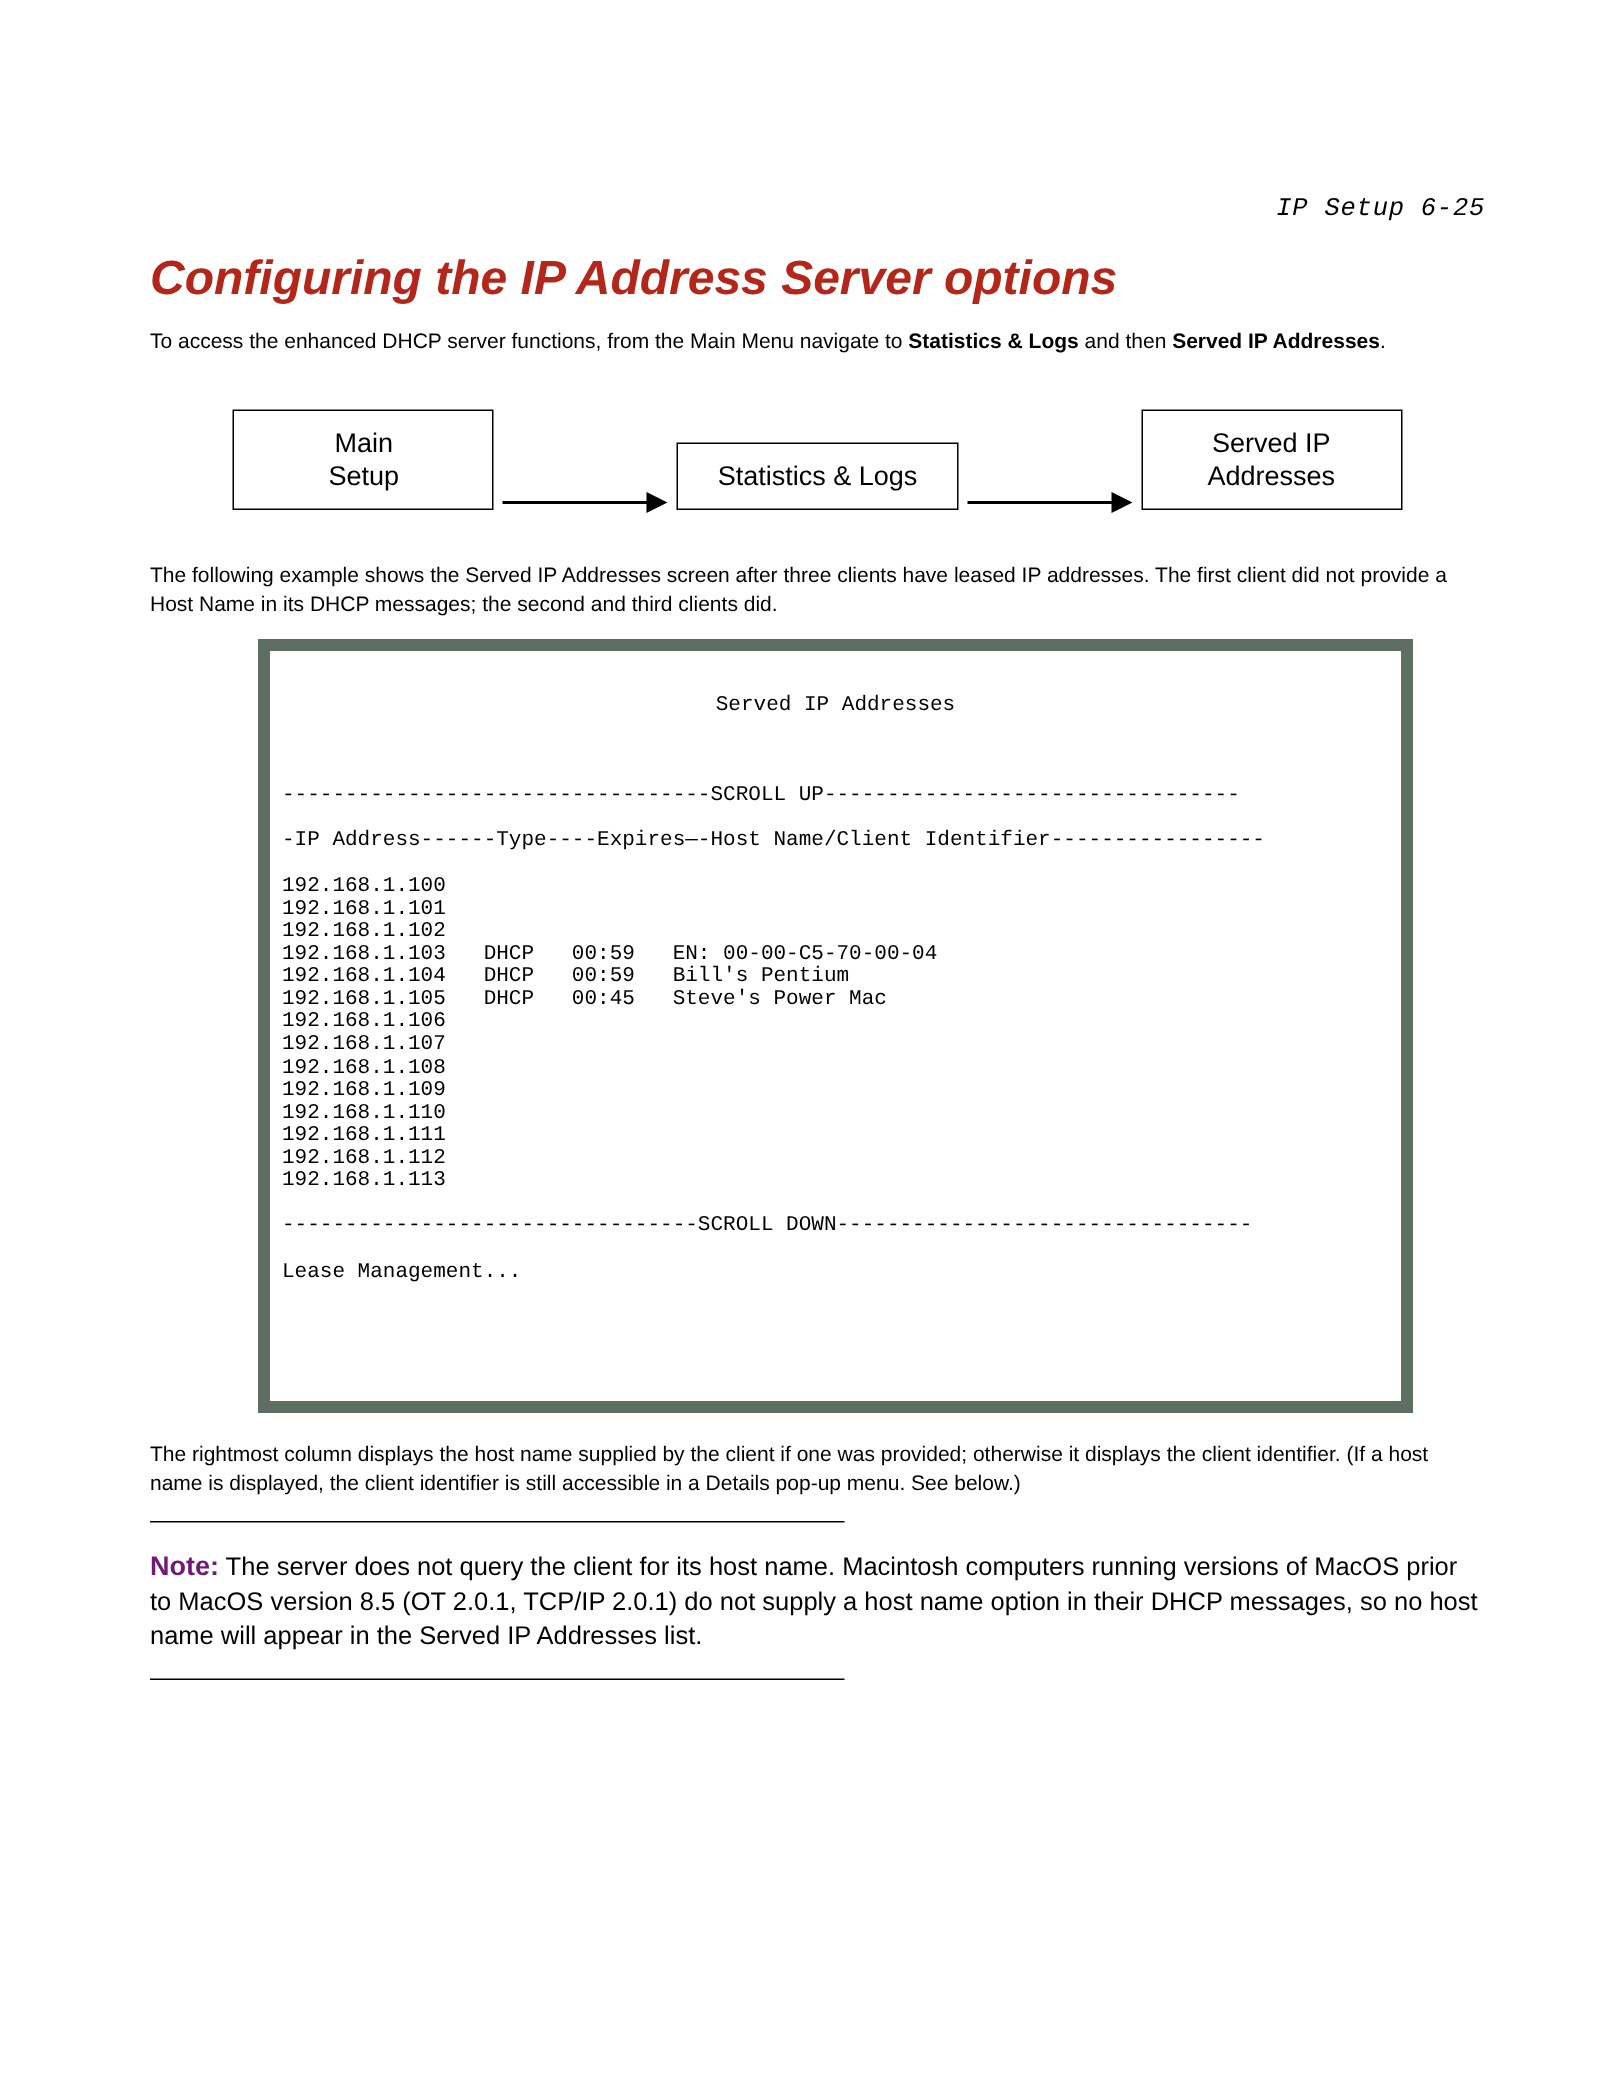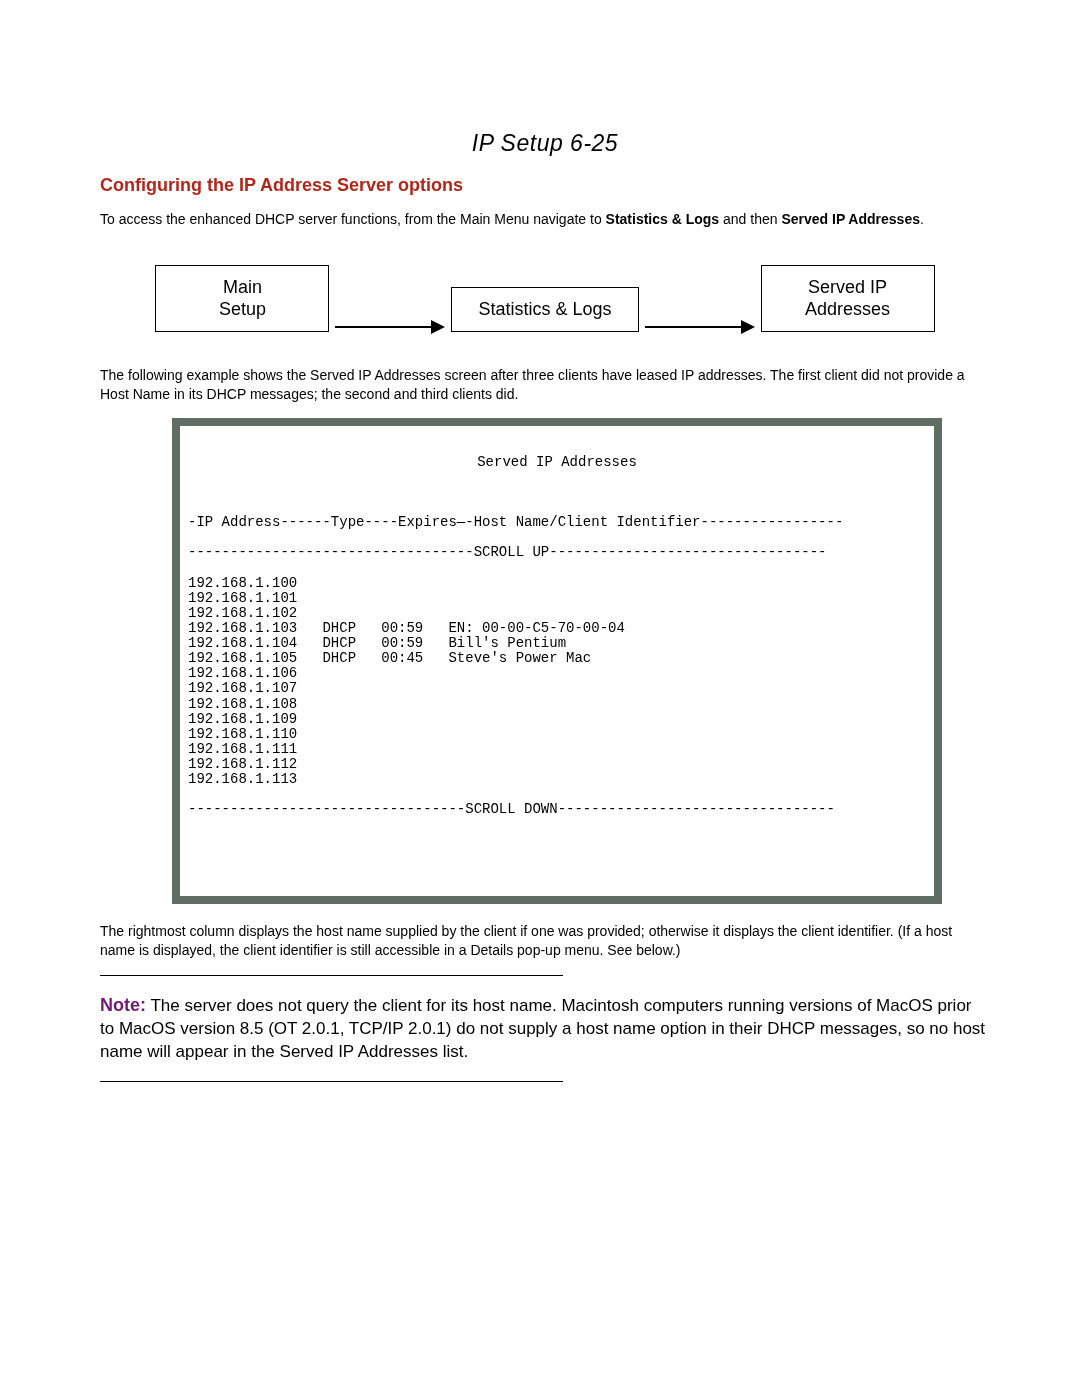--- a/index.html
+++ b/index.html
@@ -7,31 +7,33 @@
     padding: 0;
     background: #fff;
     font-family: Arial, Helvetica, sans-serif;
     color: #000;
     width: 1080px;
   }
   .page {
     padding: 130px 90px 60px 100px;
   }
   .page-header {
-    text-align: center;
+    text-align: right;
     font-style: italic;
-    font-size: 23px;
+    font-size: 17px;
     margin-bottom: 18px;
     letter-spacing: 0.5px;
+    font-family: Liberation Mono, monospace;
   }
   h1.section-title {
     color: #b4261a;
-    font-size: 18px;
+    font-size: 32px;
     font-weight: bold;
     margin: 0 0 14px 0;
+    font-style: italic;
   }
   p.body {
     font-size: 14px;
     line-height: 1.35;
     margin: 0 0 14px 0;
   }
   .bold { font-weight: bold; }
 
   
   .breadcrumb-diagram {
@@ -133,24 +135,25 @@
       <div>Addresses</div>
     </div>
   </div>
 
   <p class="body">The following example shows the Served IP Addresses screen after three clients have leased IP addresses. The first client did not provide a Host Name in its DHCP messages; the second and third clients did.</p>
 
   <div class="terminal-wrap">
     <div class="terminal">
 <div class="title">Served IP Addresses</div>
 <div> </div>
+<div class="row">----------------------------------SCROLL UP---------------------------------</div>
 <div class="row">-IP Address------Type----Expires—-Host Name/Client Identifier-----------------</div>
-<div class="row">----------------------------------SCROLL UP---------------------------------</div>
 <div id="terminal-rows"><div class="row">192.168.1.100</div><div class="row">192.168.1.101</div><div class="row">192.168.1.102</div><div class="row">192.168.1.103   DHCP   00:59   EN: 00-00-C5-70-00-04</div><div class="row">192.168.1.104   DHCP   00:59   Bill's Pentium</div><div class="row">192.168.1.105   DHCP   00:45   Steve's Power Mac</div><div class="row">192.168.1.106</div><div class="row">192.168.1.107</div><div class="row">192.168.1.108</div><div class="row">192.168.1.109</div><div class="row">192.168.1.110</div><div class="row">192.168.1.111</div><div class="row">192.168.1.112</div><div class="row">192.168.1.113</div></div>
 <div class="row">---------------------------------SCROLL DOWN---------------------------------</div>
+<div class="row">Lease Management...</div>
     </div>
   </div>
 
   <p class="body">The rightmost column displays the host name supplied by the client if one was provided; otherwise it displays the client identifier. (If a host name is displayed, the client identifier is still accessible in a Details pop-up menu. See below.)</p>
 
   <hr class="hr">
   <p class="note-body">
     <span class="note-label">Note:</span><span>  The server does not query the client for its host name. Macintosh computers running versions of MacOS prior to MacOS version 8.5 (OT 2.0.1, TCP/IP 2.0.1) do not supply a host name option in their DHCP messages, so no host name will appear in the Served IP Addresses list.</span>
   </p>
   <hr class="hr bottom">

